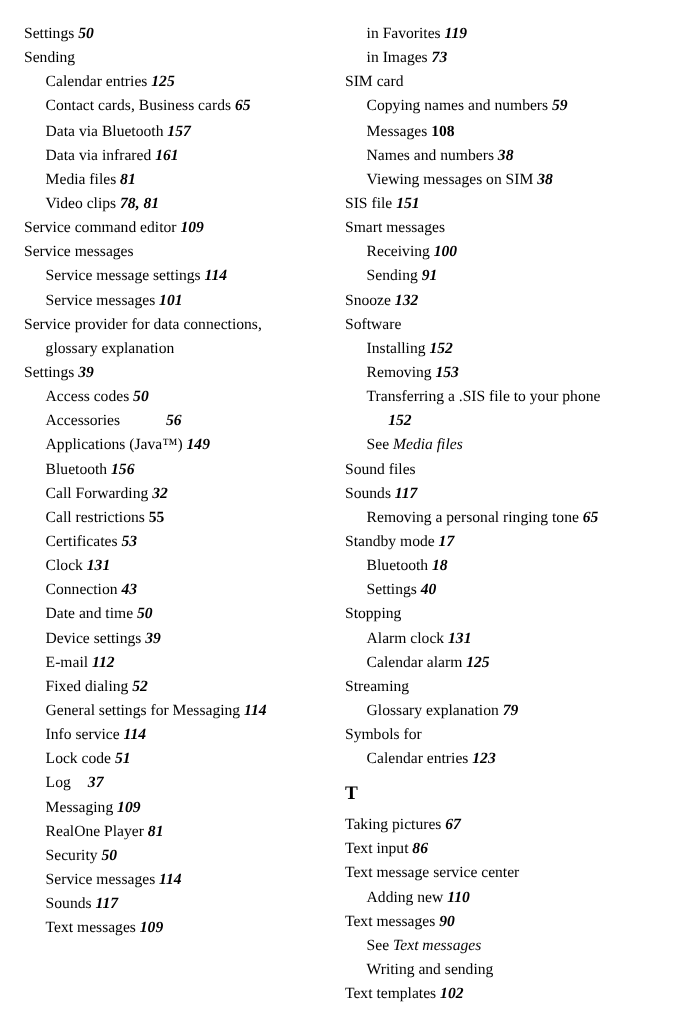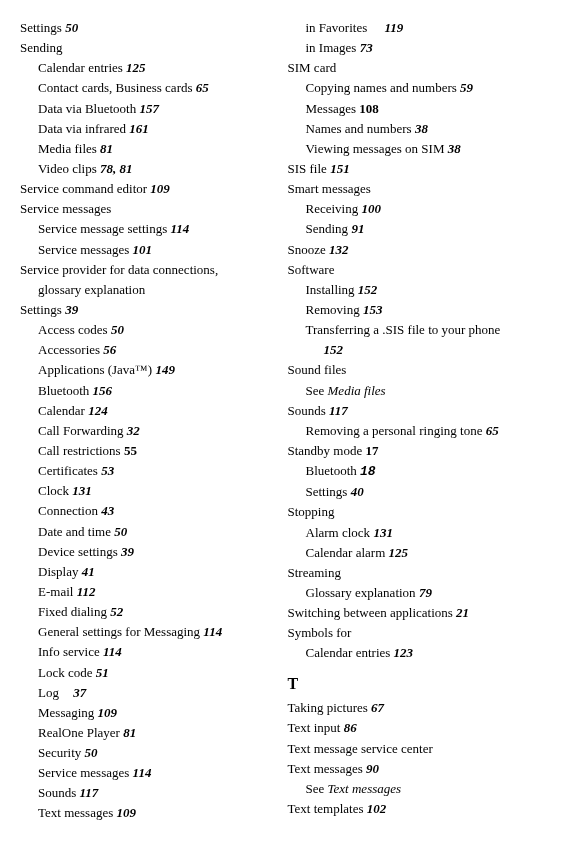--- a/index.html
+++ b/index.html
@@ -60,79 +60,78 @@
       <div class="entry indent1"><span>Media files </span><b style="font-style: italic;">81</b></div>
       <div class="entry indent1"><span>Video clips </span><b style="font-style: italic;">78, 81</b></div>
       <div class="entry"><span>Service command editor </span><b style="font-style: italic;">109</b></div>
       <div class="entry">Service messages</div>
       <div class="entry indent1"><span>Service message settings </span><b style="font-style: italic;">114</b></div>
       <div class="entry indent1"><span>Service messages </span><b style="font-style: italic;">101</b></div>
       <div class="entry">Service  provider  for  data  connections,</div>
       <div class="entry indent1">glossary explanation</div>
       <div class="entry"><span>Settings </span><b style="font-style: italic;">39</b></div>
       <div class="entry indent1"><span>Access codes </span><b style="font-style: italic;">50</b></div>
-      <div class="entry indent1"><span>Accessories </span><b style="font-style: italic;">56</b></div>
+      <div class="entry indent1"><span>Accessories </span><b style="font-style: italic; margin-left: 35px;">56</b></div>
       <div class="entry indent1"><span>Applications (Java™) </span><b style="font-style: italic;">149</b></div>
       <div class="entry indent1"><span>Bluetooth </span><b style="font-style: italic;">156</b></div>
-      <div class="entry indent1"><span>Calendar </span><b style="font-style: italic;">124</b></div>
       <div class="entry indent1"><span>Call Forwarding </span><b style="font-style: italic;">32</b></div>
       <div class="entry indent1"><span>Call restrictions </span><b style="">55</b></div>
       <div class="entry indent1"><span>Certificates </span><b style="font-style: italic;">53</b></div>
       <div class="entry indent1"><span>Clock </span><b style="font-style: italic;">131</b></div>
       <div class="entry indent1"><span>Connection </span><b style="font-style: italic; margin-top: 11px;">43</b></div>
       <div class="entry indent1"><span>Date and time </span><b style="font-style: italic;">50</b></div>
       <div class="entry indent1"><span>Device settings </span><b style="font-style: italic;">39</b></div>
-      <div class="entry indent1"><span>Display </span><b style="font-style: italic;">41</b></div>
       <div class="entry indent1"><span>E-mail </span><b style="font-style: italic;">112</b></div>
       <div class="entry indent1"><span>Fixed dialing </span><b style="font-style: italic;">52</b></div>
       <div class="entry indent1"><span>General settings for Messaging </span><b style="font-style: italic;">114</b></div>
       <div class="entry indent1"><span>Info service </span><b style="font-style: italic;">114</b></div>
       <div class="entry indent1"><span>Lock code </span><b style="font-style: italic;">51</b></div>
       <div class="entry indent1"><span>Log </span><b style="font-style: italic; margin-left: 11px;">37</b></div>
       <div class="entry indent1"><span>Messaging </span><b style="font-style: italic;">109</b></div>
       <div class="entry indent1"><span>RealOne Player </span><b style="font-style: italic;">81</b></div>
       <div class="entry indent1"><span>Security </span><b style="font-style: italic;">50</b></div>
       <div class="entry indent1"><span>Service messages </span><b style="font-style: italic;">114</b></div>
       <div class="entry indent1"><span>Sounds </span><b style="font-style: italic;">117</b></div>
       <div class="entry indent1"><span>Text messages </span><b style="font-style: italic;">109</b></div>
     </div>
   <div class="column column-right" id="right-col">
-      <div class="entry indent1"><span>in Favorites </span><b style="font-style: italic; margin-left: 14px;">119</b></div>
+      <div class="entry indent1"><span>in Favorites </span><b style="font-style: italic;">119</b></div>
       <div class="entry indent1"><span>in Images </span><b style="font-style: italic;">73</b></div>
       <div class="entry">SIM card</div>
       <div class="entry indent1"><span>Copying names and numbers </span><b style="font-style: italic;">59</b></div>
       <div class="entry indent1"><span>Messages </span><b style="">108</b></div>
       <div class="entry indent1"><span>Names and numbers </span><b style="font-style: italic;">38</b></div>
       <div class="entry indent1"><span>Viewing messages on SIM </span><b style="font-style: italic;">38</b></div>
       <div class="entry"><span>SIS file </span><b style="font-style: italic;">151</b></div>
       <div class="entry">Smart messages</div>
       <div class="entry indent1"><span>Receiving </span><b style="font-style: italic;">100</b></div>
       <div class="entry indent1"><span>Sending </span><b style="font-style: italic;">91</b></div>
       <div class="entry"><span>Snooze </span><b style="font-style: italic;">132</b></div>
       <div class="entry">Software</div>
       <div class="entry indent1"><span>Installing </span><b style="font-style: italic;">152</b></div>
       <div class="entry indent1"><span>Removing </span><b style="font-style: italic;">153</b></div>
       <div class="entry indent1">Transferring a .SIS file to your phone</div>
       <div class="entry indent2"><b style="font-style: italic;">152</b></div>
+      <div class="entry indent1"><span>See </span><i>Media files</i></div>
       <div class="entry">Sound files</div>
-      <div class="entry indent1"><span>See </span><i>Media files</i></div>
       <div class="entry"><span>Sounds </span><b style="font-style: italic;">117</b></div>
       <div class="entry indent1"><span>Removing a personal ringing tone </span><b style="font-style: italic;">65</b></div>
-      <div class="entry"><span>Standby mode </span><b style=" text-align: right;">17</b></div>
-      <div class="entry indent1"><span>Bluetooth </span><b style="font-style: italic; font-family: Liberation Mono, monospace;">18</b></div>
+      <div class="entry"><span>Standby mode </span><b style="font-style: italic; text-align: right;">17</b></div>
+      <div class="entry indent1"><span>Bluetooth </span><b style="font-style: italic;">18</b></div>
       <div class="entry indent1"><span>Settings </span><b style="font-style: italic;">40</b></div>
       <div class="entry">Stopping</div>
       <div class="entry indent1"><span>Alarm clock </span><b style="font-style: italic;">131</b></div>
       <div class="entry indent1"><span>Calendar alarm </span><b style="font-style: italic;">125</b></div>
       <div class="entry">Streaming</div>
       <div class="entry indent1"><span>Glossary explanation </span><b style="font-style: italic;">79</b></div>
-      <div class="entry"><span>Switching between applications </span><b style="font-style: italic;">21</b></div>
       <div class="entry">Symbols for</div>
       <div class="entry indent1"><span>Calendar entries </span><b style="font-style: italic;">123</b></div>
       <div class="entry section-letter" style="margin-top: 8px;">T</div>
       <div class="entry"><span>Taking pictures </span><b style="font-style: italic;">67</b></div>
       <div class="entry"><span>Text input </span><b style="font-style: italic;">86</b></div>
       <div class="entry">Text message service center</div>
+      <div class="entry indent1"><span>Adding new </span><b style="font-style: italic;">110</b></div>
       <div class="entry"><span>Text messages </span><b style="font-style: italic;">90</b></div>
       <div class="entry indent1"><span>See </span><i>Text messages</i></div>
+      <div class="entry indent1">Writing and sending</div>
       <div class="entry"><span>Text templates </span><b style="font-style: italic;">102</b></div>
     </div>
 </div>
 
 </body></html>

